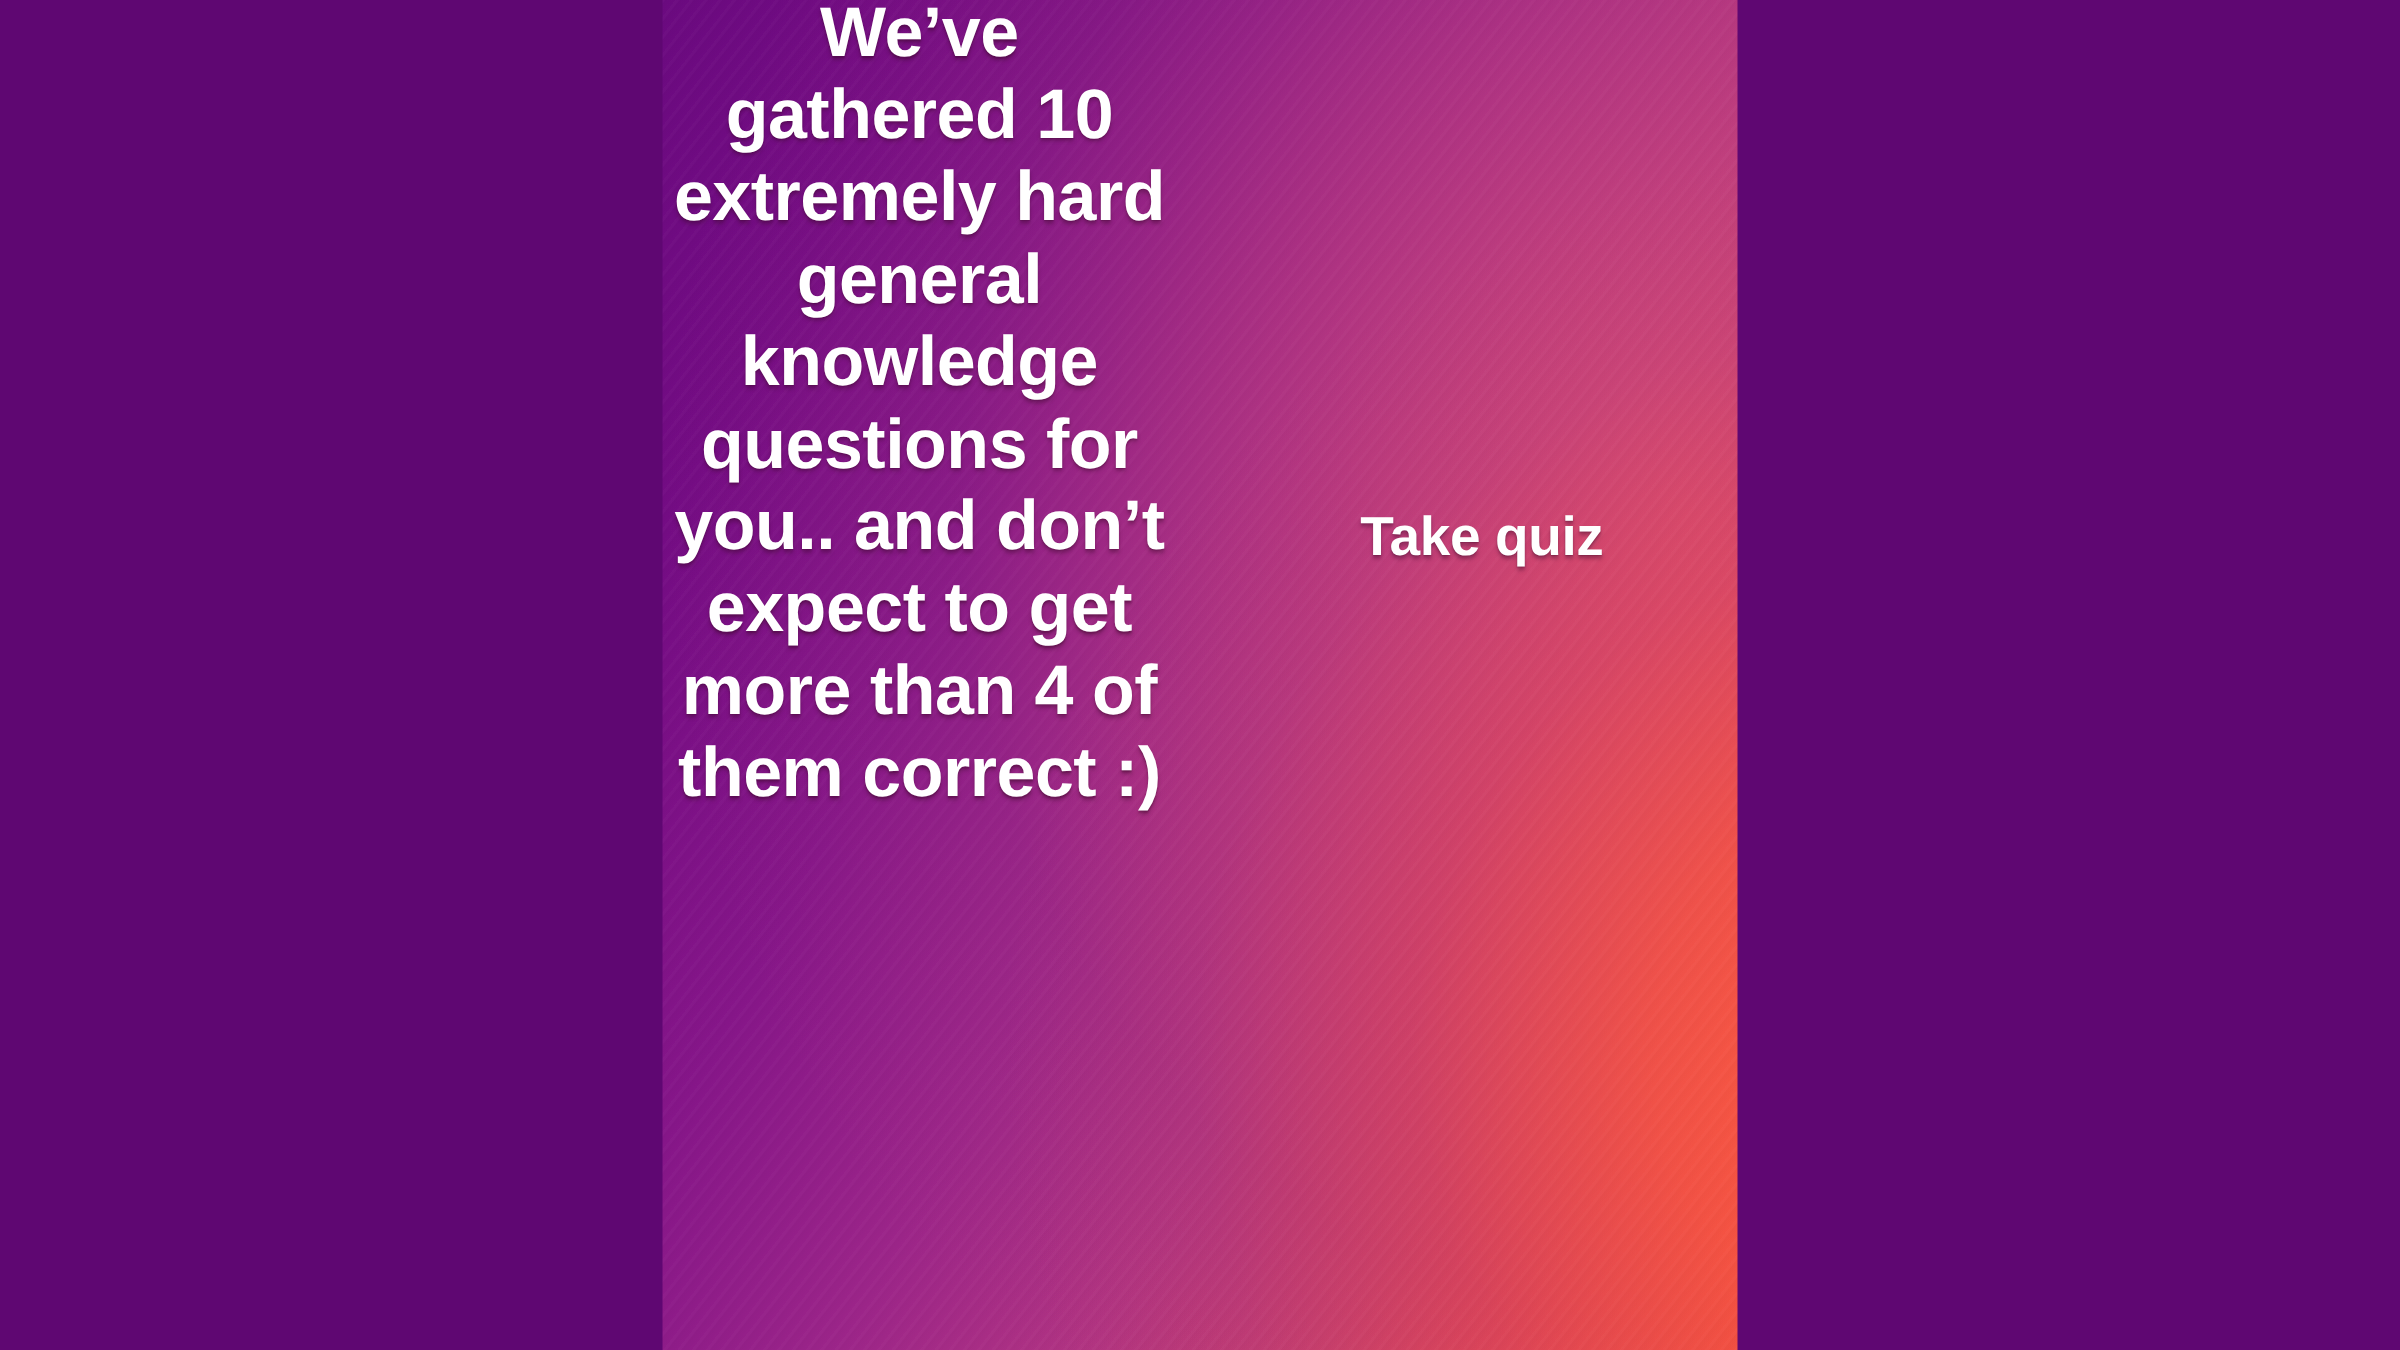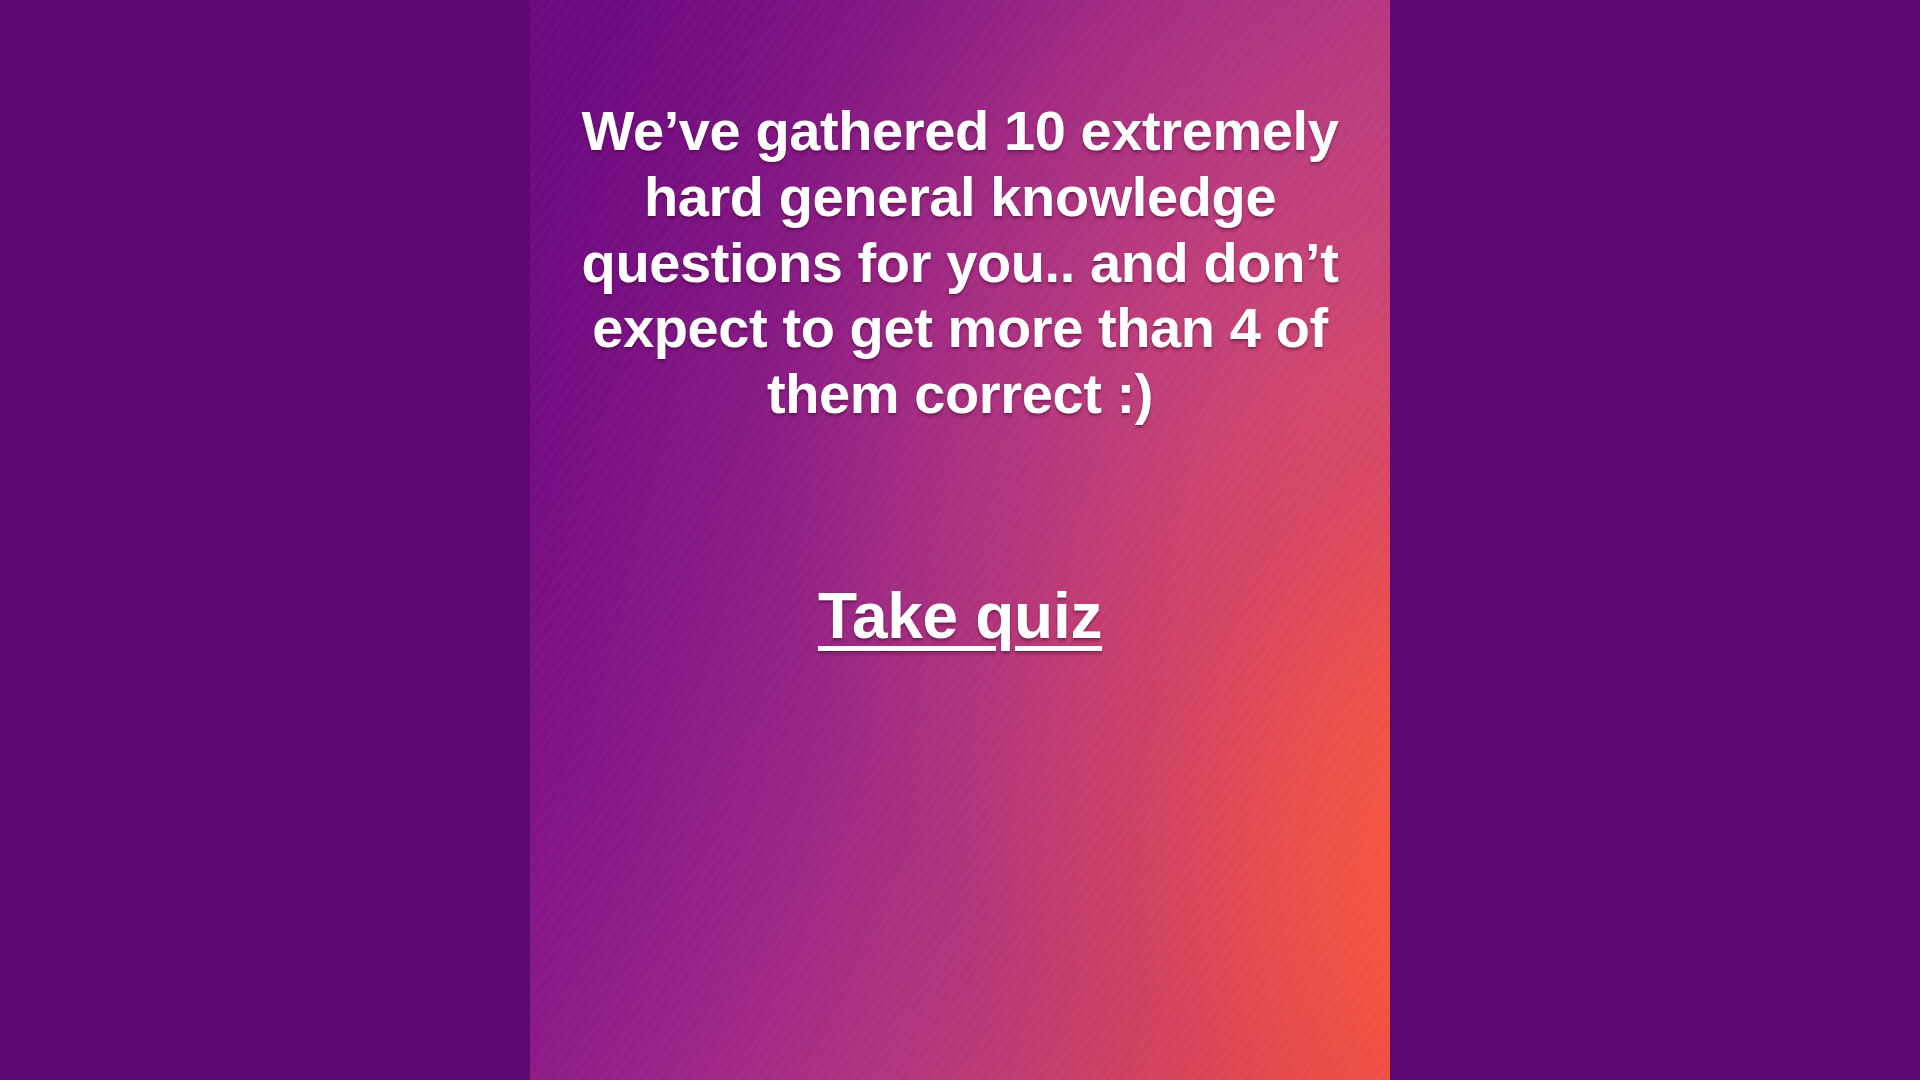--- a/index.html
+++ b/index.html
@@ -88,21 +88,21 @@
 
   
   #content {
     position: absolute;
     left: 528px;
     top: 0;
     width: 864px;
     height: 799px;
     z-index: 4;
     display: flex;
-    flex-direction: column;
+    flex-direction: row;
     justify-content: center;
     align-items: center;
     padding: 0 4px;
     box-sizing: border-box;
     gap: 44px;
   }
 
   #headline {
     width: 100%;
     text-align: center;
@@ -123,24 +123,23 @@
 
   #cta-wrap {
     width: 100%;
     text-align: center;
     transform: translateY(30px);
   }
 
   #cta-link {
     display: inline-block;
     color: #ffffff;
-    font-size: 64px;
+    font-size: 44px;
     font-weight: bold;
     letter-spacing: -0.3px;
-    text-decoration: underline;
     text-decoration-thickness: 5px;
     text-underline-offset: 8px;
     text-shadow:
       0 3px 3px rgba(60,10,40,0.34),
       0 1px 1px rgba(60,10,40,0.28);
     cursor: pointer;
   }
 </style>
 </head>
 <body>

